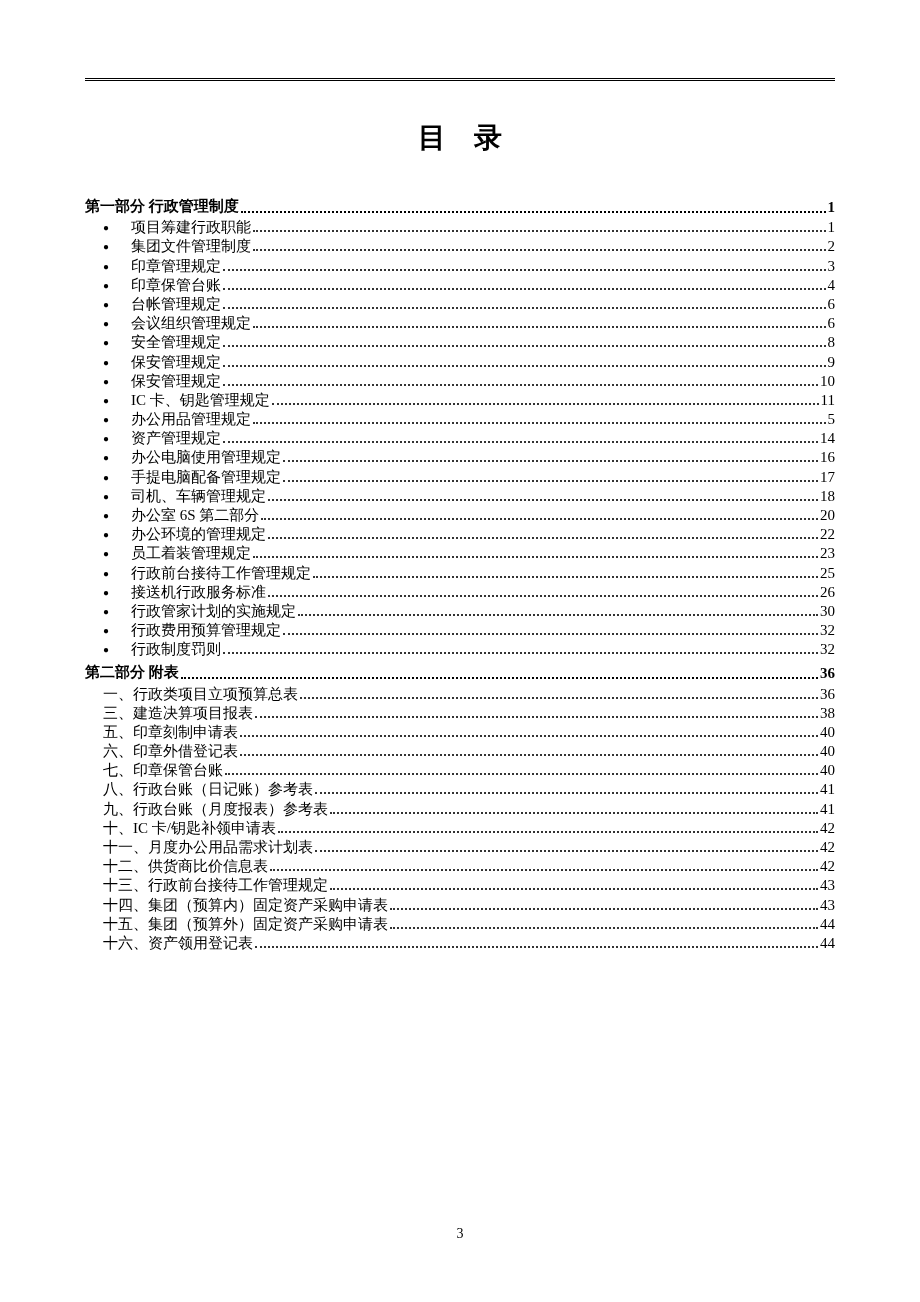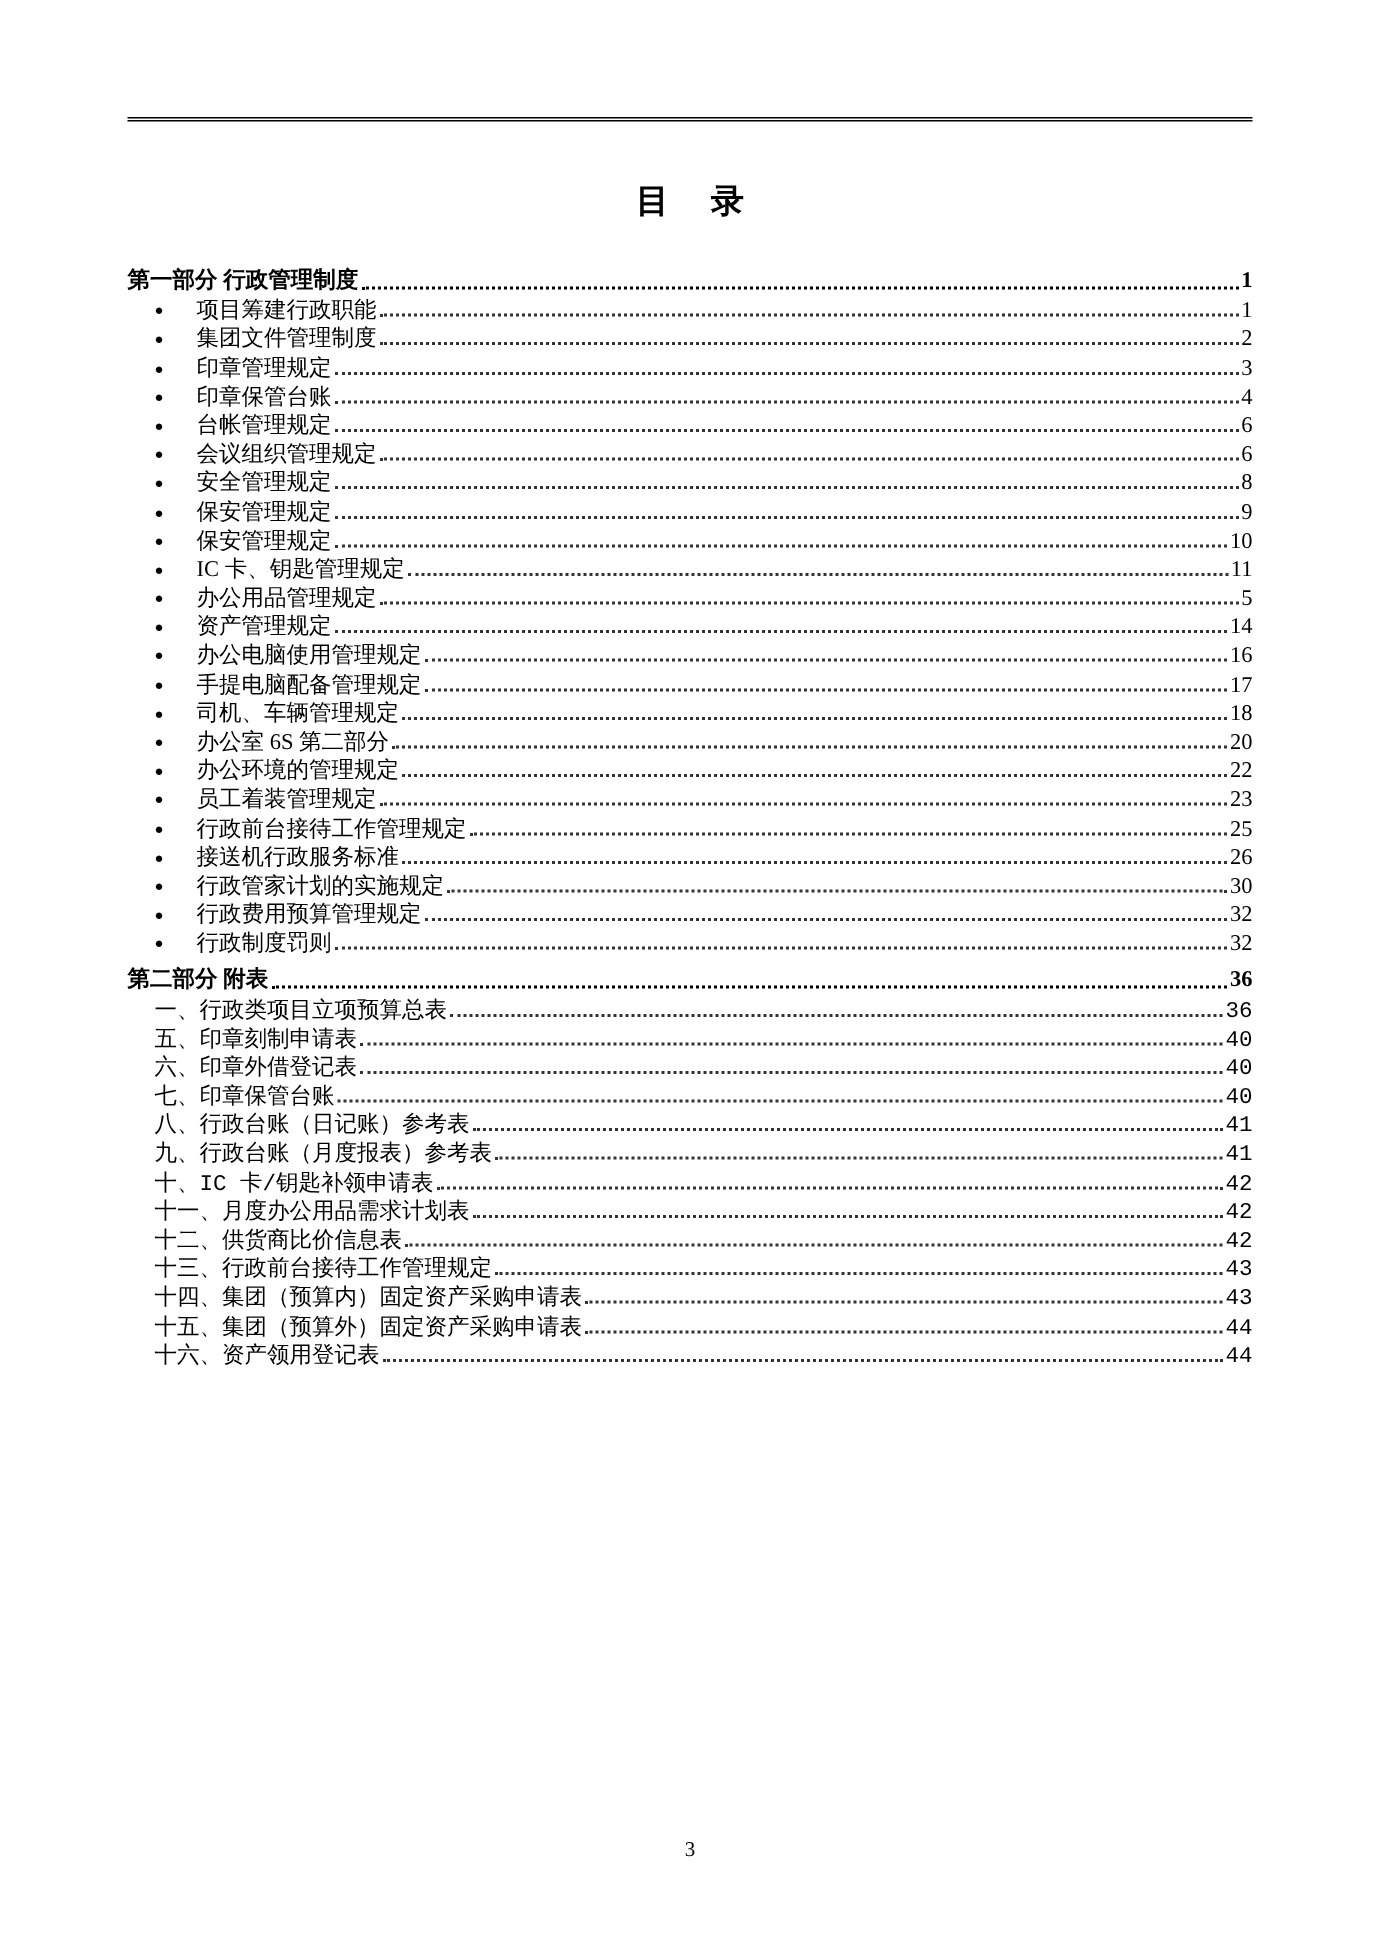--- a/index.html
+++ b/index.html
@@ -14,25 +14,25 @@
       position: relative;
     }
     .hr-double {
       border: none;
       border-top: 3px double #000;
       height: 0;
       margin-bottom: 38px;
     }
     .title {
       text-align: center;
-      font-size: 22px;
+      font-size: 28px;
       font-weight: 700;
       letter-spacing: 28px;
       padding-left: 28px;
-      margin-bottom: 28px;
+      margin-bottom: 40px;
       font-family: "SimSun", "宋体", serif;
     }
     .section-header {
       display: flex;
       align-items: flex-end;
       font-weight: 700;
       font-size: 15px;
       margin-top: 6px;
       margin-bottom: 4px;
       white-space: nowrap;
@@ -56,21 +56,21 @@
     }
     .toc-line .bullet {
       flex: 0 0 auto;
       width: 28px;
       text-align: left;
       font-size: 10px;
       position: relative;
       top: -1px;
     }
     .toc-line.bulleted { padding-left: 18px; }
-    .toc-line.numbered { padding-left: 18px; font-family: Liberation Mono, monospace; }
+    .toc-line.numbered { padding-left: 18px; }
     .toc-line .label { flex: 0 0 auto; }
     .toc-line .dots {
       flex: 1 1 auto;
       border-bottom: 2px dotted #333;
       margin: 0 2px 3px 2px;
       min-width: 10px;
     }
     .toc-line .page { flex: 0 0 auto; }
     .page-number {
       position: absolute;
@@ -236,20 +236,25 @@
       <span class="label">第二部分  附表</span>
       <span class="dots"></span>
       <span class="page">36</span>
     </div>
     <div class="toc-line numbered">
       <span class="label">一、行政类项目立项预算总表</span>
       <span class="dots"></span>
       <span class="page">36</span>
     </div>
     <div class="toc-line numbered">
+      <span class="label">三、建造决算项目报表</span>
+      <span class="dots"></span>
+      <span class="page">38</span>
+    </div>
+    <div class="toc-line numbered">
       <span class="label">五、印章刻制申请表</span>
       <span class="dots"></span>
       <span class="page">40</span>
     </div>
     <div class="toc-line numbered">
       <span class="label">六、印章外借登记表</span>
       <span class="dots"></span>
       <span class="page">40</span>
     </div>
     <div class="toc-line numbered">

